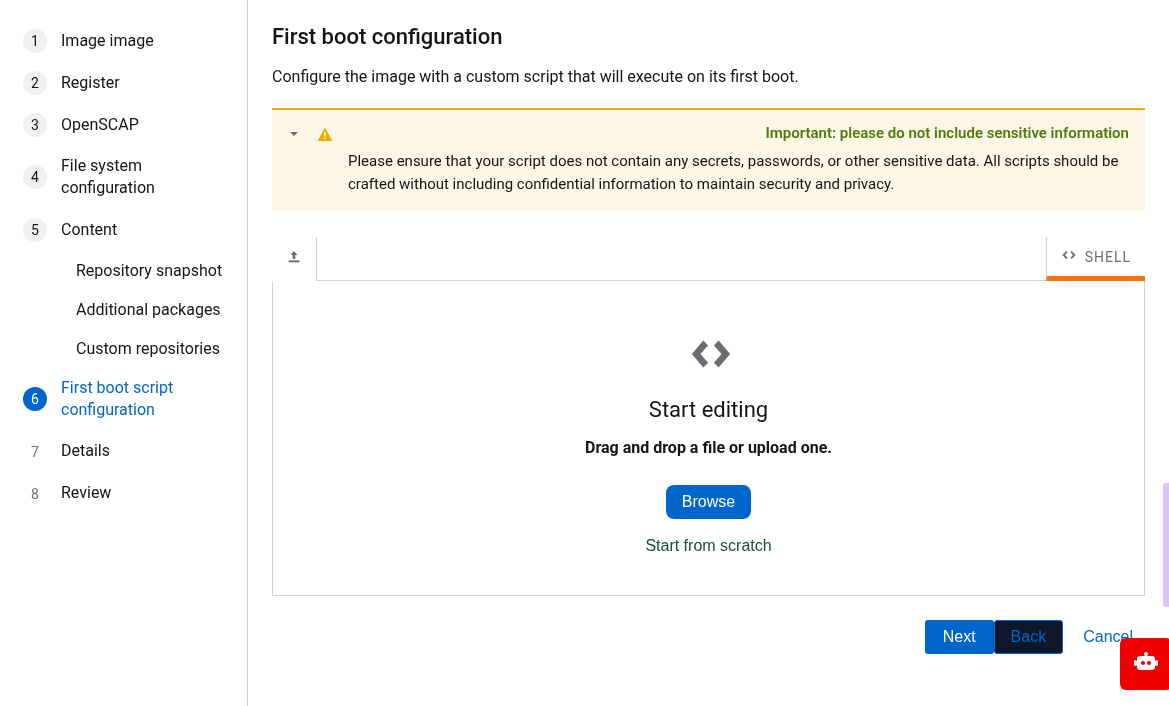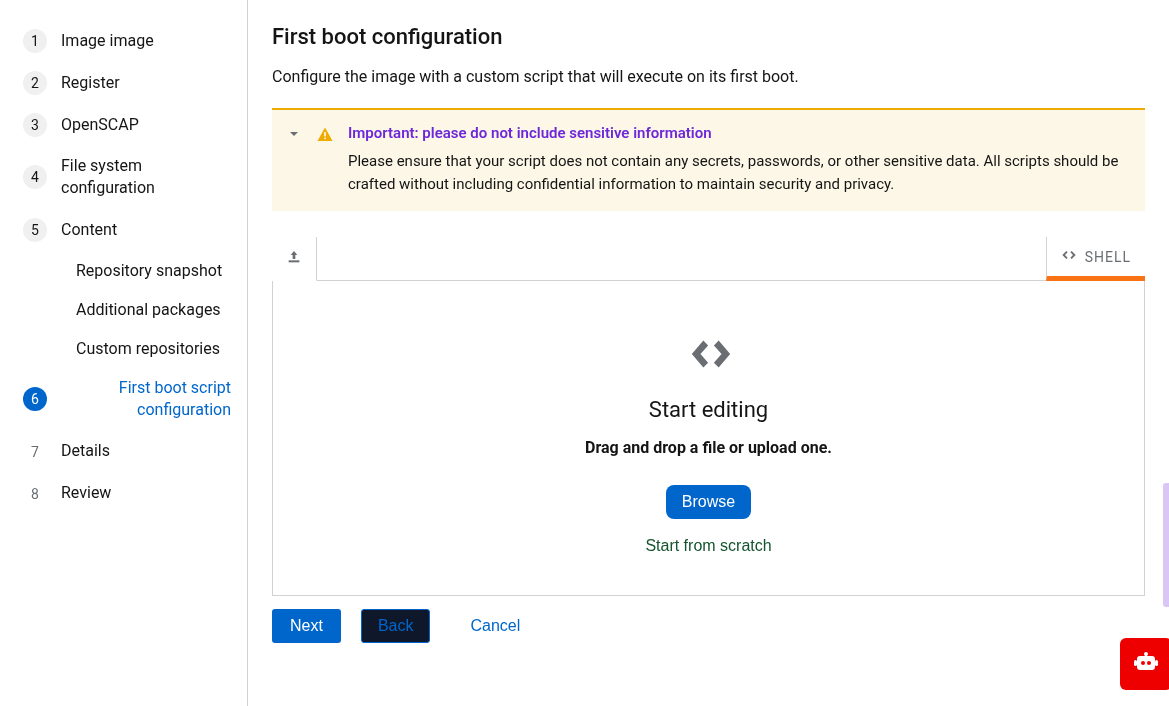--- a/index.html
+++ b/index.html
@@ -5,44 +5,44 @@
 * { box-sizing: border-box; margin: 0; padding: 0; }
 body { font-family: -apple-system, BlinkMacSystemFont, "Segoe UI", Roboto, "Helvetica Neue", Arial, sans-serif; font-size: 16px; color: #151515; background: #fff; }
 .layout { display: flex; height: 706px; width: 1169px; overflow: hidden; }
 .sidebar { width: 248px; border-right: 1px solid #d2d2d2; padding-top: 20px; flex-shrink: 0; }
 .nav-item { display: flex; align-items: center; padding: 9px 16px 9px 23px; cursor: pointer; gap: 14px; }
 .nav-num { width: 24px; height: 24px; border-radius: 50%; background: #f0f0f0; color: #151515; display: flex; align-items: center; justify-content: center; font-size: 14px; flex-shrink: 0; }
 .nav-num.done { background: #f0f0f0; color: #151515; }
 .nav-num.active { background: #0066cc; color: #fff; }
 .nav-num.future { background: transparent; color: #6a6e73; }
 .nav-label { font-size: 16px; color: #151515; line-height: 1.4; }
-.nav-item.active .nav-label { color: #0066cc; text-align: right; }
+.nav-item.active .nav-label { color: #0066cc; }
 .nav-item.future .nav-label { color: #151515; }
 .nav-sub { padding-left: 76px; padding-top: 10px; padding-bottom: 10px; font-size: 16px; cursor: pointer; }
 .main { flex: 1; padding: 24px 24px 24px 24px; overflow: hidden; position: relative; }
 .page-title { font-size: 22px; font-weight: 500; margin-bottom: 18px; }
 .page-desc { font-size: 16px; margin-bottom: 22px; }
 .alert { border-top: 2px solid #f0ab00; background: #fdf7e7; padding: 14px 16px 16px 16px; display: flex; gap: 14px; align-items: flex-start; margin-bottom: 26px; }
 .alert-chevron { color: #6a6e73; font-size: 12px; padding-top: 4px; cursor: pointer; width: 14px; flex-shrink:0; }
 .alert-icon { color: #f0ab00; flex-shrink: 0; padding-top: 2px; }
 .alert-body { flex: 1; }
-.alert-title { font-weight: 600; font-size: 15px; color: #6d28d9; margin-bottom: 8px; }
+.alert-title { font-weight: 600; font-size: 15px; color: #4d7c0f; margin-bottom: 8px; text-align: right; }
 .alert-text { font-size: 15px; line-height: 1.5; color: #151515; }
 .editor-wrap { border: 1px solid #d2d2d2; }
 .tab-btn { border: 1px solid #d2d2d2; border-bottom: none; padding: 10px 14px; display: flex; align-items: center; gap: 8px; font-size: 14px; letter-spacing: 1px; color: #6a6e73; cursor: pointer; background: #fff; }
 .tab-left { border-left: none; border-top: none; }
 .tab-right { border-right: none; border-top: none; }
 .editor-tabs-wrapper { display:flex; }
 .editor-body { padding: 50px 20px 40px; text-align: center; }
 .code-icon { margin: 0 auto 18px; width: 48px; height: 48px; color: #6a6e73; }
 .editor-title { font-size: 22px; font-weight: 400; margin-bottom: 16px; }
 .editor-sub { font-size: 16px; color: #151515; margin-bottom: 28px; font-weight: bold; }
 .btn-primary { background: #0066cc; color: #fff; border: none; padding: 8px 16px; font-size: 16px; border-radius: 8px; cursor: pointer; }
 .link-btn { background: none; border: none; color: #14532d; font-size: 16px; cursor: pointer; margin-top: 18px; display: block; margin-left: auto; margin-right: auto; }
-.footer { margin-top: 13px; display: flex; gap: 20px; align-items: center; }
+.footer { margin-top: 24px; display: flex; gap: 0; align-items: center; justify-content: flex-end; }
 .btn-next { background: #0066cc; color: #fff; border: none; padding: 8px 18px; font-size: 16px; border-radius: 3px; cursor: pointer; }
 .btn-back { background: #0f172a; color: #0066cc; border: 1px solid #0066cc; padding: 7px 16px; font-size: 16px; border-radius: 3px; cursor: pointer; }
 .btn-cancel { background: none; border: none; color: #0066cc; font-size: 16px; cursor: pointer; padding: 8px 12px; margin-left: 8px; }
 .chat-fab { position: absolute; bottom: 16px; right: -3px; width: 52px; height: 52px; background: #ee0000; border-radius: 6px; display: flex; align-items: center; justify-content: center; cursor: pointer; }
 .side-tab { position: absolute; right: 0; top: 483px; width: 6px; height: 124px; background: #d9c6f4; border-radius: 3px 0 0 3px; }
 </style>
 </head>
 <body>
 
 <div class="layout">

